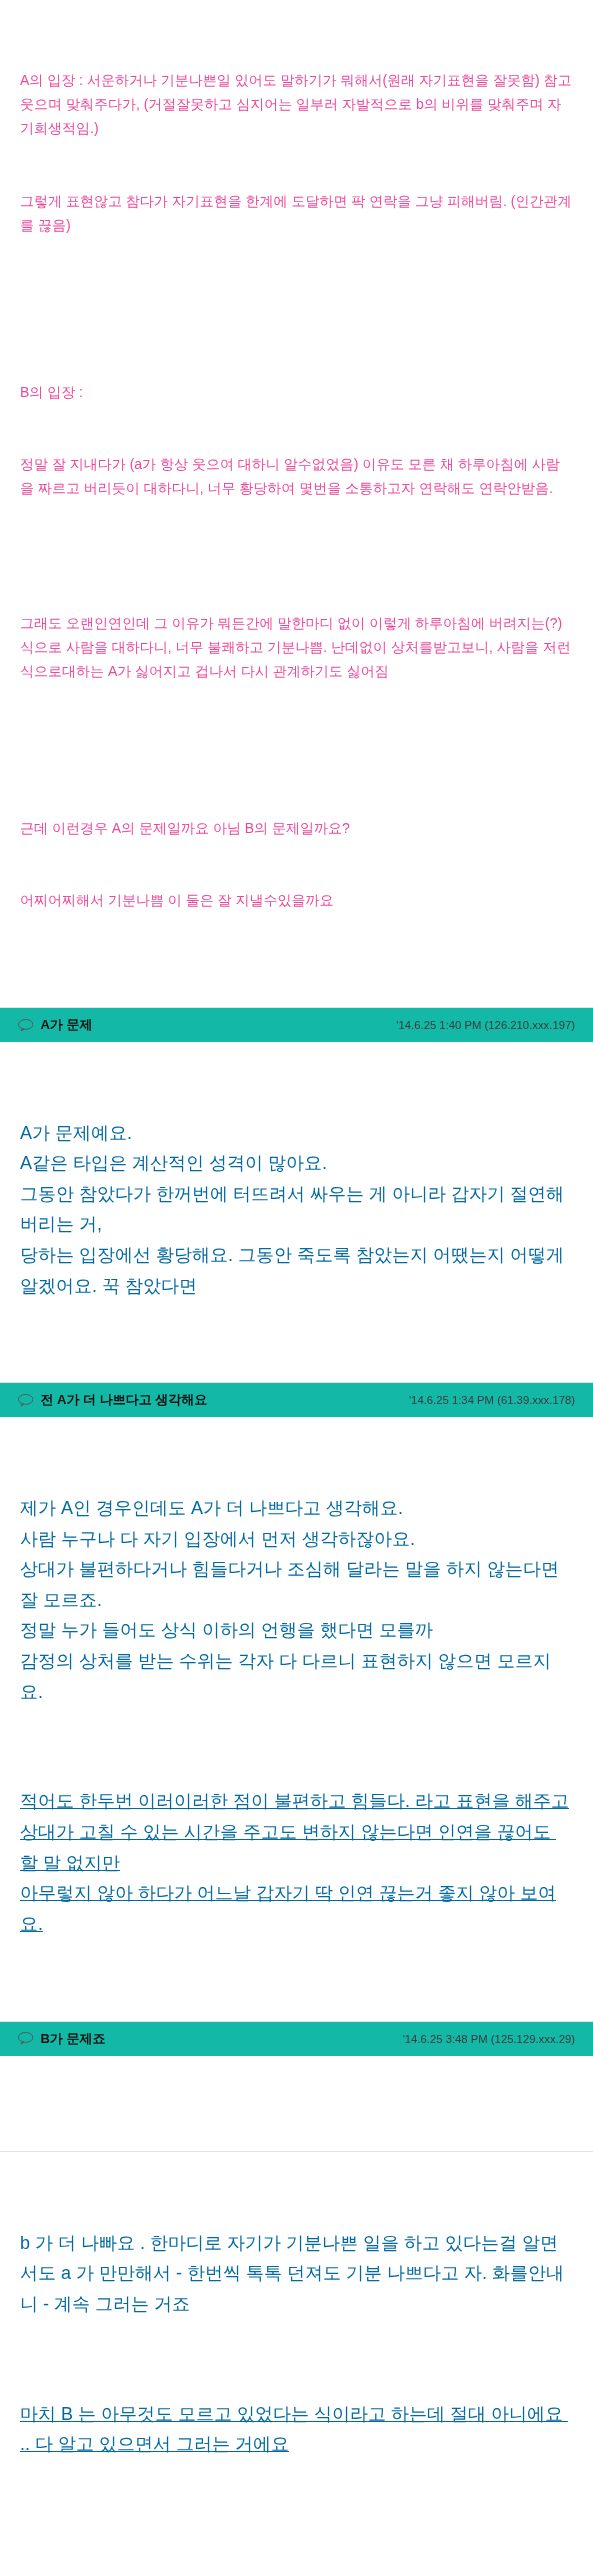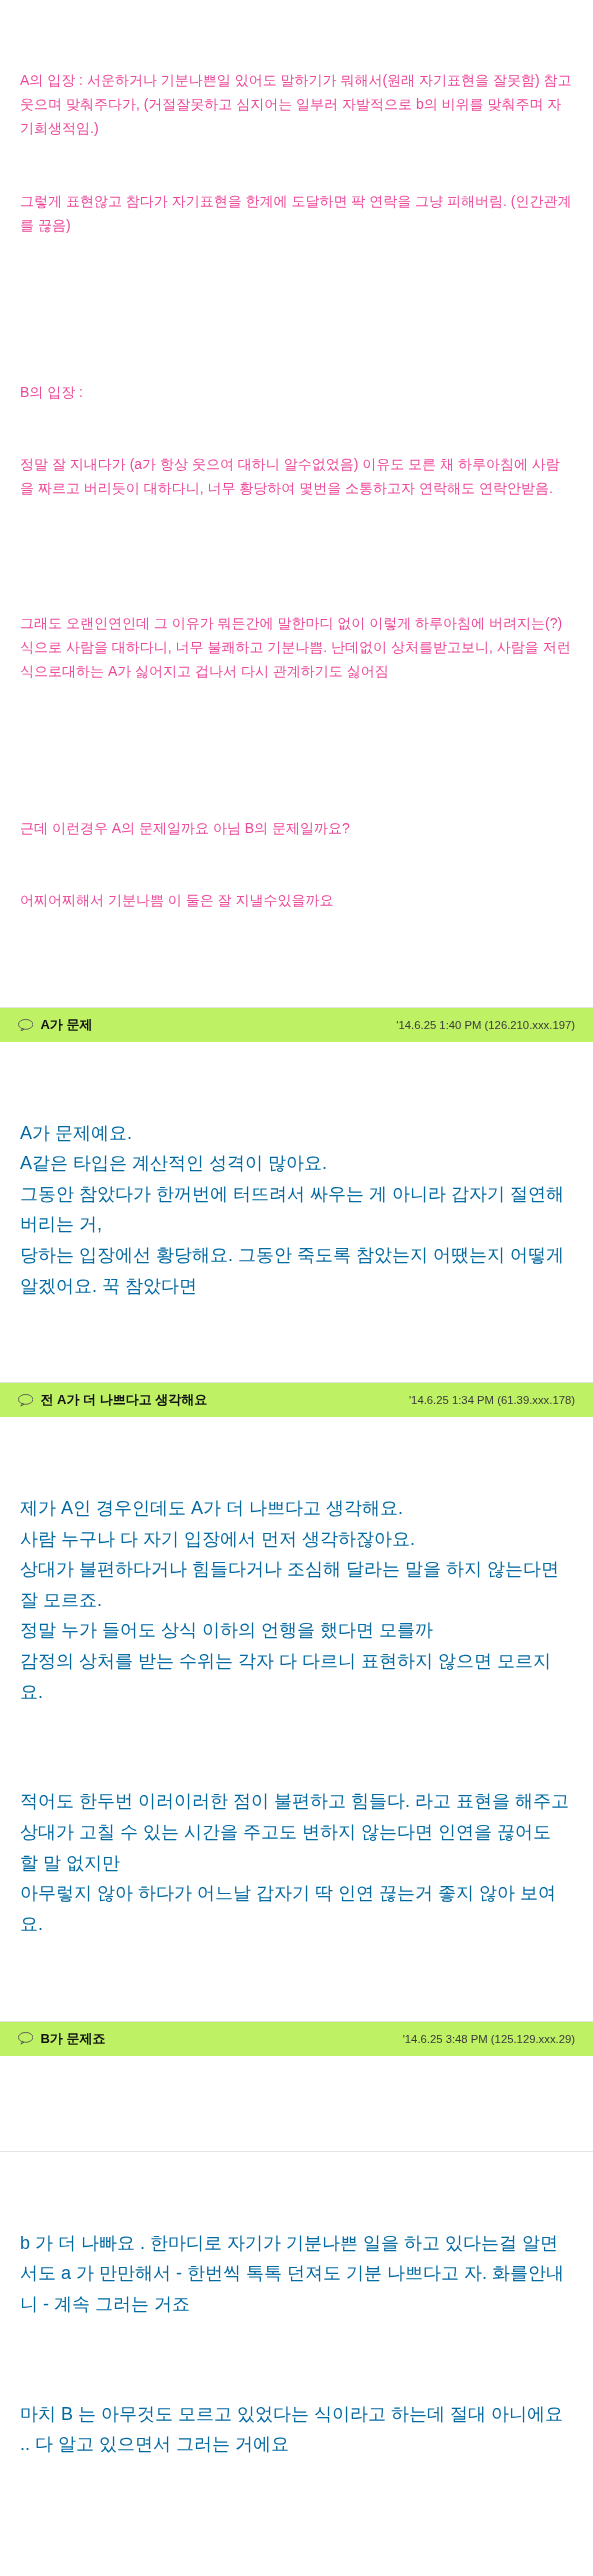--- a/index.html
+++ b/index.html
@@ -39,21 +39,21 @@
     margin-top: 16px;
     padding: 0 0 21.6px 0;
   }
   .comment {
     border-top: 0.9px solid #e3e3e3;
   }
   .comment:first-child {
     border-top: 0.9px solid #e3e3e3;
   }
   .comment-head {
-    background: #bef264;
+    background: #14b8a6;
     display: flex;
     align-items: center;
     justify-content: space-between;
     padding: 8px 18px 8px 18px;
     box-sizing: border-box;
   }
   .comment-title-wrap {
     display: flex;
     align-items: center;
     gap: 7.2px;
@@ -86,20 +86,21 @@
   .comment-body {
     padding: 14.4px 20px 20px 20px;
     font-size: 18px;
     line-height: 1.7;
     color: #0369a1;
     white-space: pre-wrap;
     word-break: break-word;
   }
   .comment-body .blk + .blk {
     margin-top: 18px;
+    text-decoration: underline;
   }
   .spacer-block { height: 31px; background: #ffffff; }
 </style>
 </head>
 <body>
 
 <div class="page">
 
   <div class="post-body">
     <div class="para">A의 입장 : 서운하거나 기분나쁜일 있어도 말하기가 뭐해서(원래 자기표현을 잘못함) 참고 웃으며 맞춰주다가, (거절잘못하고 심지어는 일부러 자발적으로 b의 비위를 맞춰주며 자기희생적임.)</div>

